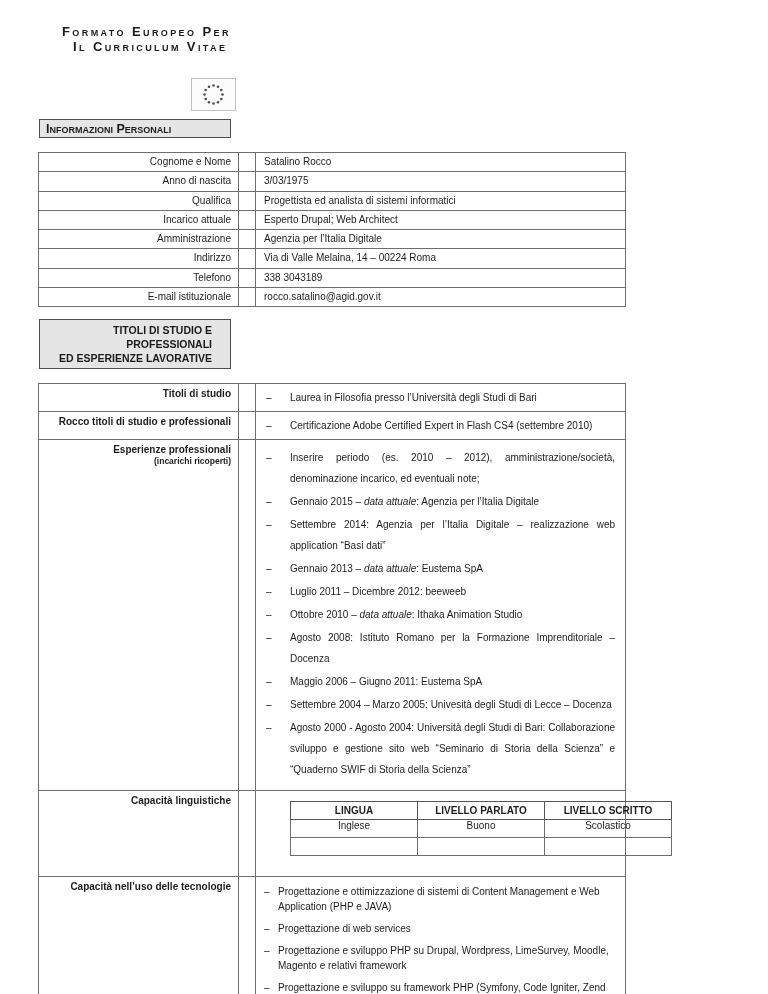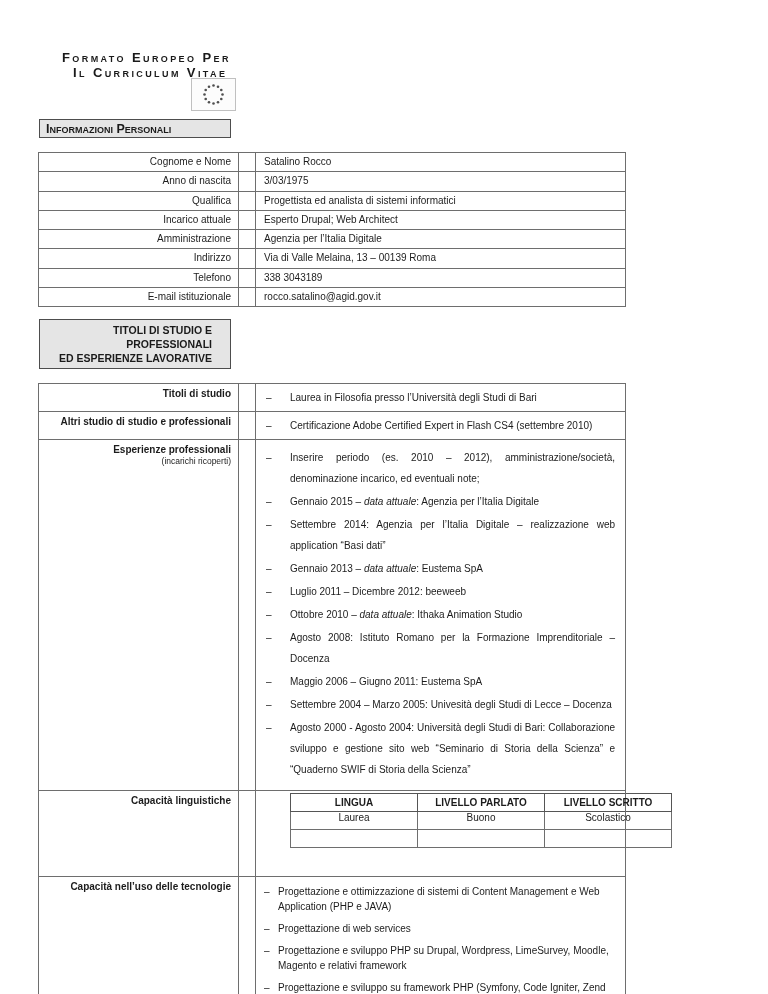--- a/index.html
+++ b/index.html
@@ -7,21 +7,21 @@
   body {
     width: 768px; height: 994px;
     font-family: "Liberation Sans", sans-serif;
     color: #1c1c1c;
     position: relative;
     overflow: hidden;
   }
 
   
   .doc-title {
-    position: absolute; left: 62px; top: 50px;
+    position: absolute; left: 62px; top: 24px;
     font-weight: bold; font-variant: small-caps;
     font-size: 13px; line-height: 15px;
     letter-spacing: 2.4px; color: #1a1a1a;
   }
   .doc-title .line2 { margin-left: 11px; }
 
   
   .eu-flag {
     position: absolute; left: 191px; top: 78px;
     width: 45px; height: 33px;
@@ -62,21 +62,21 @@
 
   
   .personal-table { top: 152px; }
   .personal-table td { height: 19.3px; }
   .personal-table td.lbl { padding-top: 3px; }
   .personal-table td.val { padding-top: 3px; }
 
   
   .main-table { top: 383px; }
   .main-table td.lbl { font-weight: bold; }
-  .main-table .sublabel { display: block; font-weight: normal; font-size: 8.5px; margin-top: 1px; }
+  .main-table .sublabel { display: block; font-weight: bold; font-size: 8.5px; margin-top: 1px; }
 
   .r-titoli td, .r-altri td { height: 28px; }
   .r-lingue td { height: 86px; }
 
   
   .bullet { position: relative; }
   .bullet::before { content: "\2013"; position: absolute; left: 0; top: 0; }
 
   .bullets.single { padding-top: 3px; }
   .bullets.single .bullet { padding-left: 26px; line-height: 18px; }
@@ -91,21 +91,21 @@
 
   .bullets.tech { padding: 5px 2px 6px 0; }
   .bullets.tech .bullet {
     padding-left: 14px; line-height: 15px; margin-bottom: 7px;
   }
   .bullets.tech .bullet::before { left: 0; }
 
   
   .lang-table {
     border-collapse: collapse; table-layout: fixed;
-    margin: 0 0 0 26px; width: 382px;
+    margin: 8px 0 0 26px; width: 382px;
   }
   .lang-table th, .lang-table td {
     border: 1px solid #555; text-align: center;
     font-size: 10px; height: 18px; vertical-align: middle;
   }
   .lang-table th { font-weight: bold; }
 </style>
 </head>
 <body>
 
@@ -164,21 +164,21 @@
       <td class="val">Esperto Drupal; Web Architect</td>
     </tr>
       <tr>
       <td class="lbl">Amministrazione</td>
       <td class="mid"></td>
       <td class="val">Agenzia per l’Italia Digitale</td>
     </tr>
       <tr>
       <td class="lbl">Indirizzo</td>
       <td class="mid"></td>
-      <td class="val">Via di Valle Melaina, 13 – 00139 Roma</td>
+      <td class="val">Via di Valle Melaina, 14 – 00224 Roma</td>
     </tr>
       <tr>
       <td class="lbl">Telefono</td>
       <td class="mid"></td>
       <td class="val">338 3043189</td>
     </tr>
       <tr>
       <td class="lbl">E-mail istituzionale</td>
       <td class="mid"></td>
       <td class="val">rocco.satalino@agid.gov.it</td>
@@ -206,21 +206,21 @@
       <td class="mid"></td>
       <td class="val">
         <div class="bullets single">
 
         <div class="bullet">Laurea in Filosofia presso l’Università degli Studi di Bari</div>
           </div>
       </td>
     </tr>
 
     <tr class="r-altri">
-      <td class="lbl">Altri studio di studio e professionali</td>
+      <td class="lbl">Rocco titoli di studio e professionali</td>
       <td class="mid"></td>
       <td class="val">
         <div class="bullets single">
 
         <div class="bullet">Certificazione Adobe Certified Expert in Flash CS4 (settembre 2010)</div>
           </div>
       </td>
     </tr>
 
     <tr class="r-esperienze">
@@ -256,21 +256,21 @@
 
             <th>LINGUA</th>
                 <th>LIVELLO PARLATO</th>
                 <th>LIVELLO SCRITTO</th>
               </tr>
           </thead>
           <tbody>
 
           <tr>
 
-            <td>Laurea</td>
+            <td>Inglese</td>
                 <td>Buono</td>
                 <td>Scolastico</td>
               </tr>
               <tr>
 
             <td></td>
                 <td></td>
                 <td></td>
               </tr>
             </tbody>

